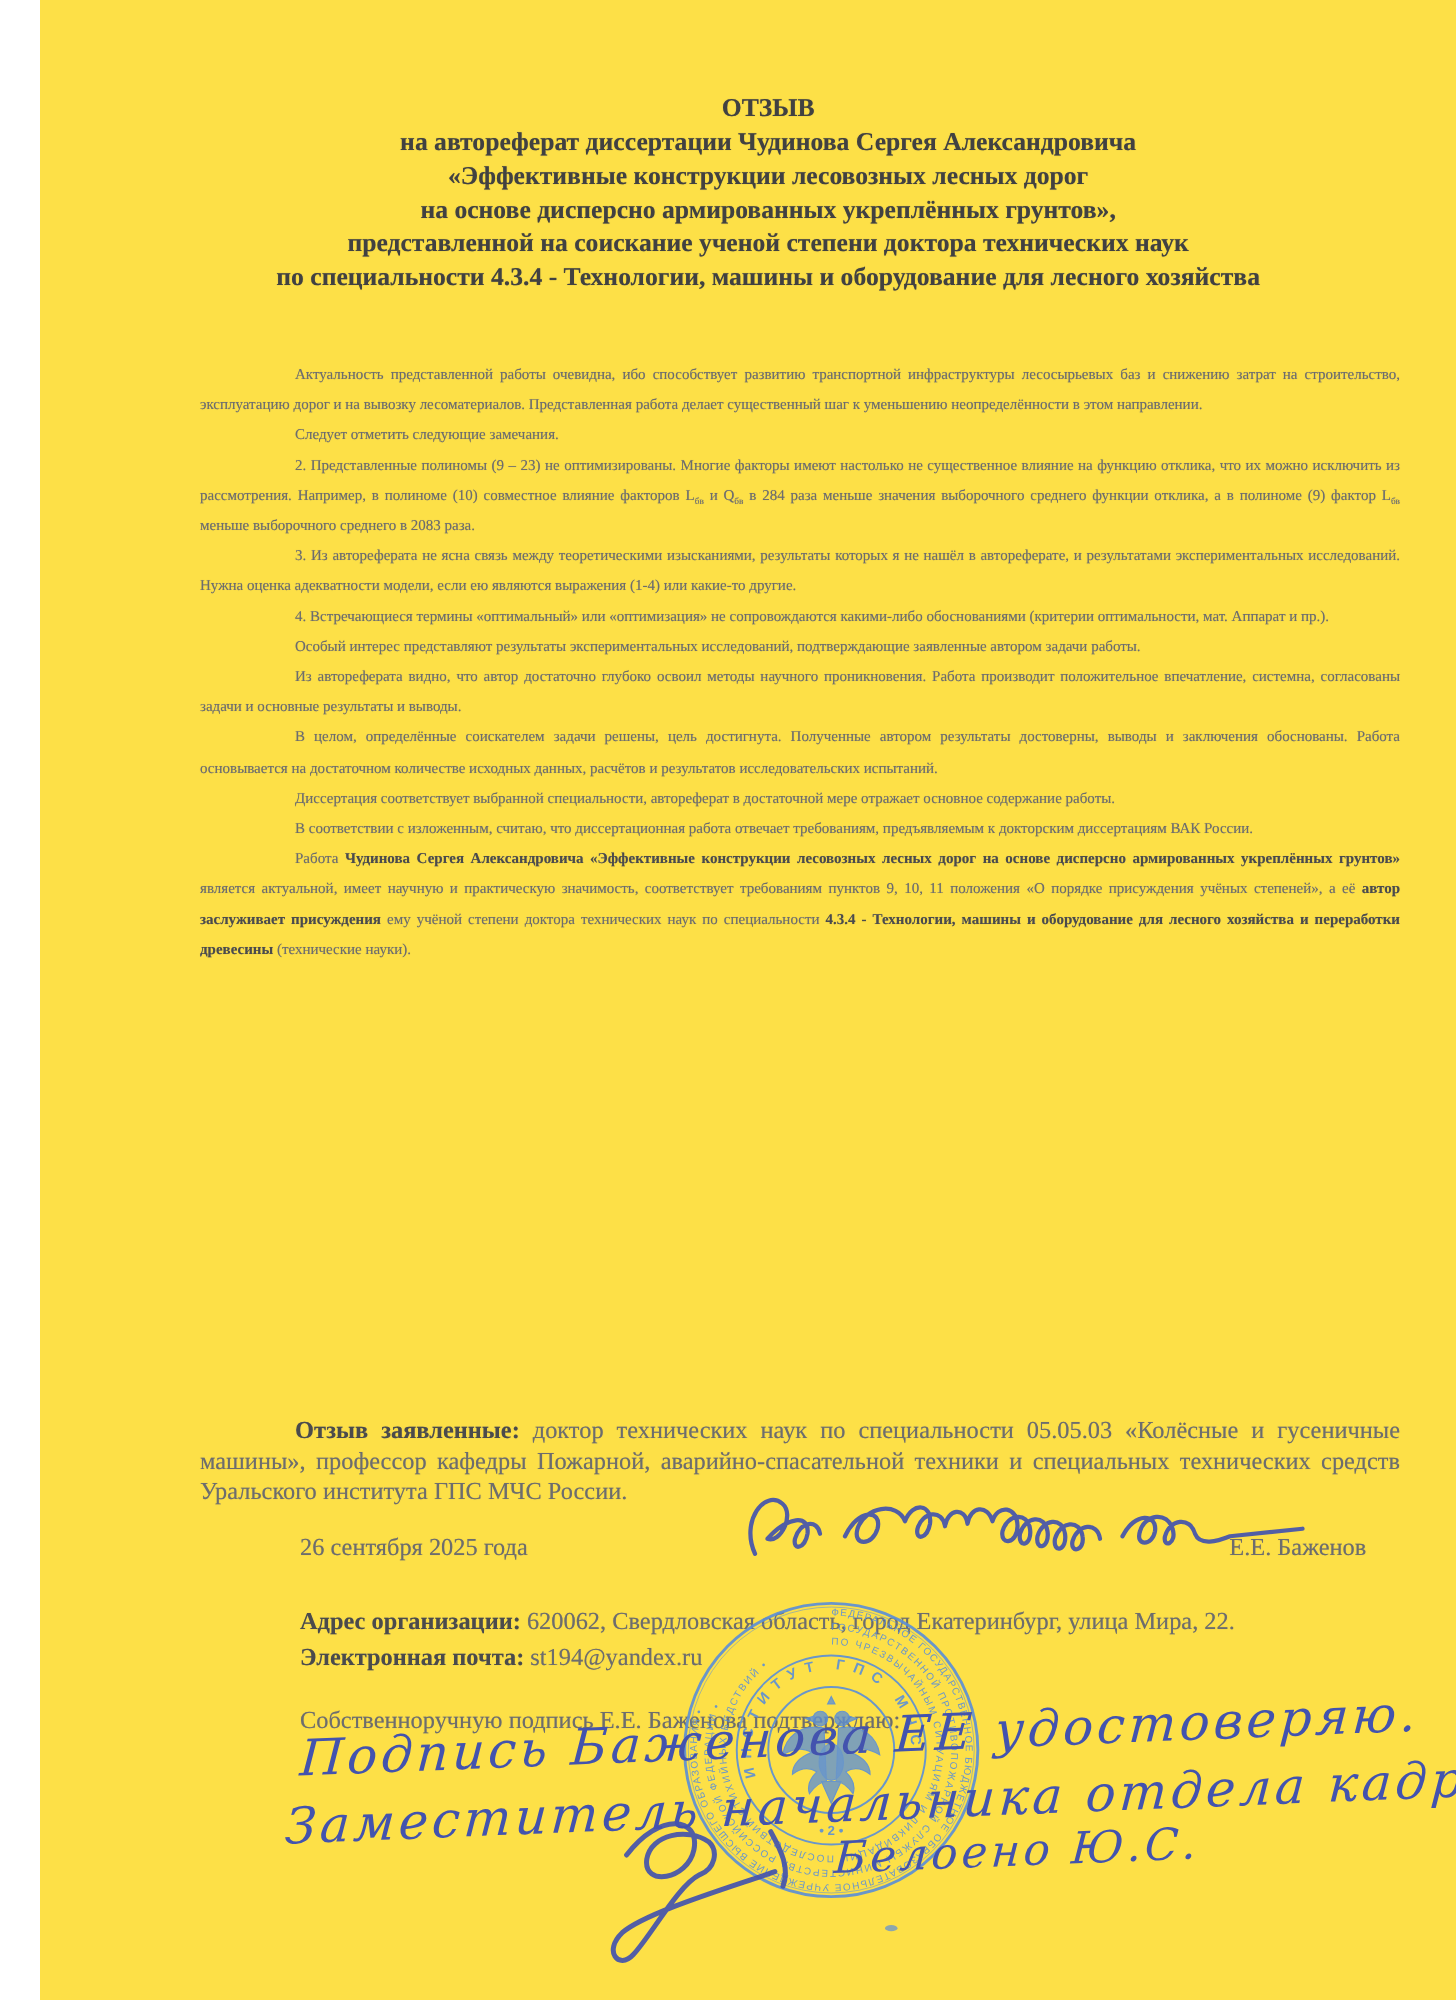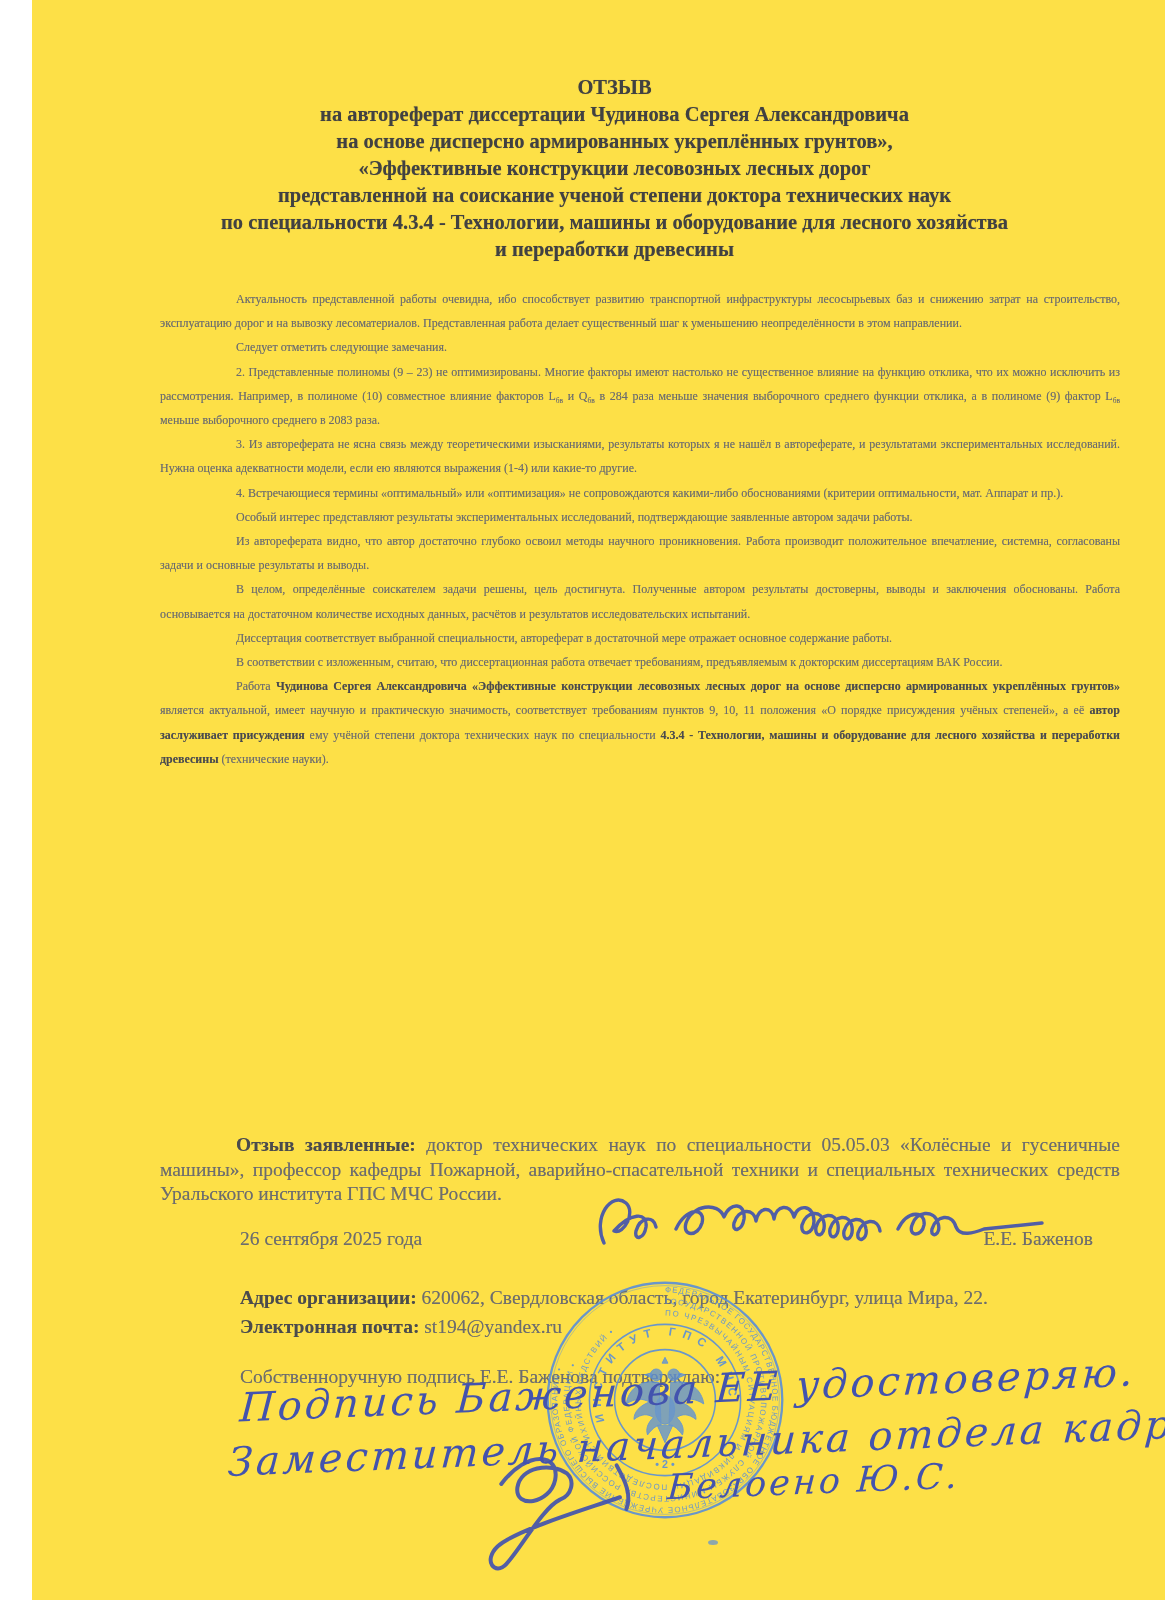--- a/index.html
+++ b/index.html
@@ -69,25 +69,24 @@
   .ink-speck{position:absolute;left:676px;top:1540px;width:10px;height:5px;border-radius:50%;opacity:.7;}
 </style>
 </head>
 <body>
 
 <div class="page">
 
   <div class="title-block">
       <div class="title-line">ОТЗЫВ</div>
       <div class="title-line">на автореферат диссертации Чудинова Сергея Александровича</div>
+      <div class="title-line">«Эффективные конструкции лесовозных лесных дорог</div>
       <div class="title-line">на основе дисперсно армированных укреплённых грунтов»,</div>
-      <div class="title-line">«Эффективные конструкции лесовозных лесных дорог</div>
       <div class="title-line">представленной на соискание ученой степени доктора технических наук</div>
       <div class="title-line">по специальности 4.3.4 - Технологии, машины и оборудование для лесного хозяйства</div>
-      <div class="title-line">и переработки древесины</div>
     </div>
 
   <div class="body-block">
       <p class="para"><span>Актуальность представленной работы очевидна, ибо способствует развитию транспортной инфраструктуры лесосырьевых баз и снижению затрат на строительство, эксплуатацию дорог и на вывозку лесоматериалов. Представленная работа делает существенный шаг к уменьшению неопределённости в этом направлении.</span></p>
       <p class="para"><span>Следует отметить следующие замечания.</span></p>
       <p class="para"><span>2. Представленные полиномы (9 – 23) не оптимизированы. Многие факторы имеют настолько не существенное влияние на функцию отклика, что их можно исключить из рассмотрения. Например, в полиноме (10) совместное влияние факторов L</span><sub>бв</sub><span> и Q</span><sub>бв</sub><span> в 284 раза меньше значения выборочного среднего функции отклика, а в полиноме (9) фактор L</span><sub>бв</sub><span> меньше выборочного среднего в 2083 раза.</span></p>
       <p class="para"><span>3. Из автореферата не ясна связь между теоретическими изысканиями, результаты которых я не нашёл в автореферате, и результатами экспериментальных исследований. Нужна оценка адекватности модели, если ею являются выражения (1-4) или какие-то другие.</span></p>
       <p class="para"><span>4. Встречающиеся термины «оптимальный» или «оптимизация» не сопровождаются какими-либо обоснованиями (критерии оптимальности, мат. Аппарат и пр.).</span></p>
       <p class="para"><span>Особый интерес представляют результаты экспериментальных исследований, подтверждающие заявленные автором задачи работы.</span></p>
       <p class="para"><span>Из автореферата видно, что автор достаточно глубоко освоил методы научного проникновения. Работа производит положительное впечатление, системна, согласованы задачи и основные результаты и выводы.</span></p>

